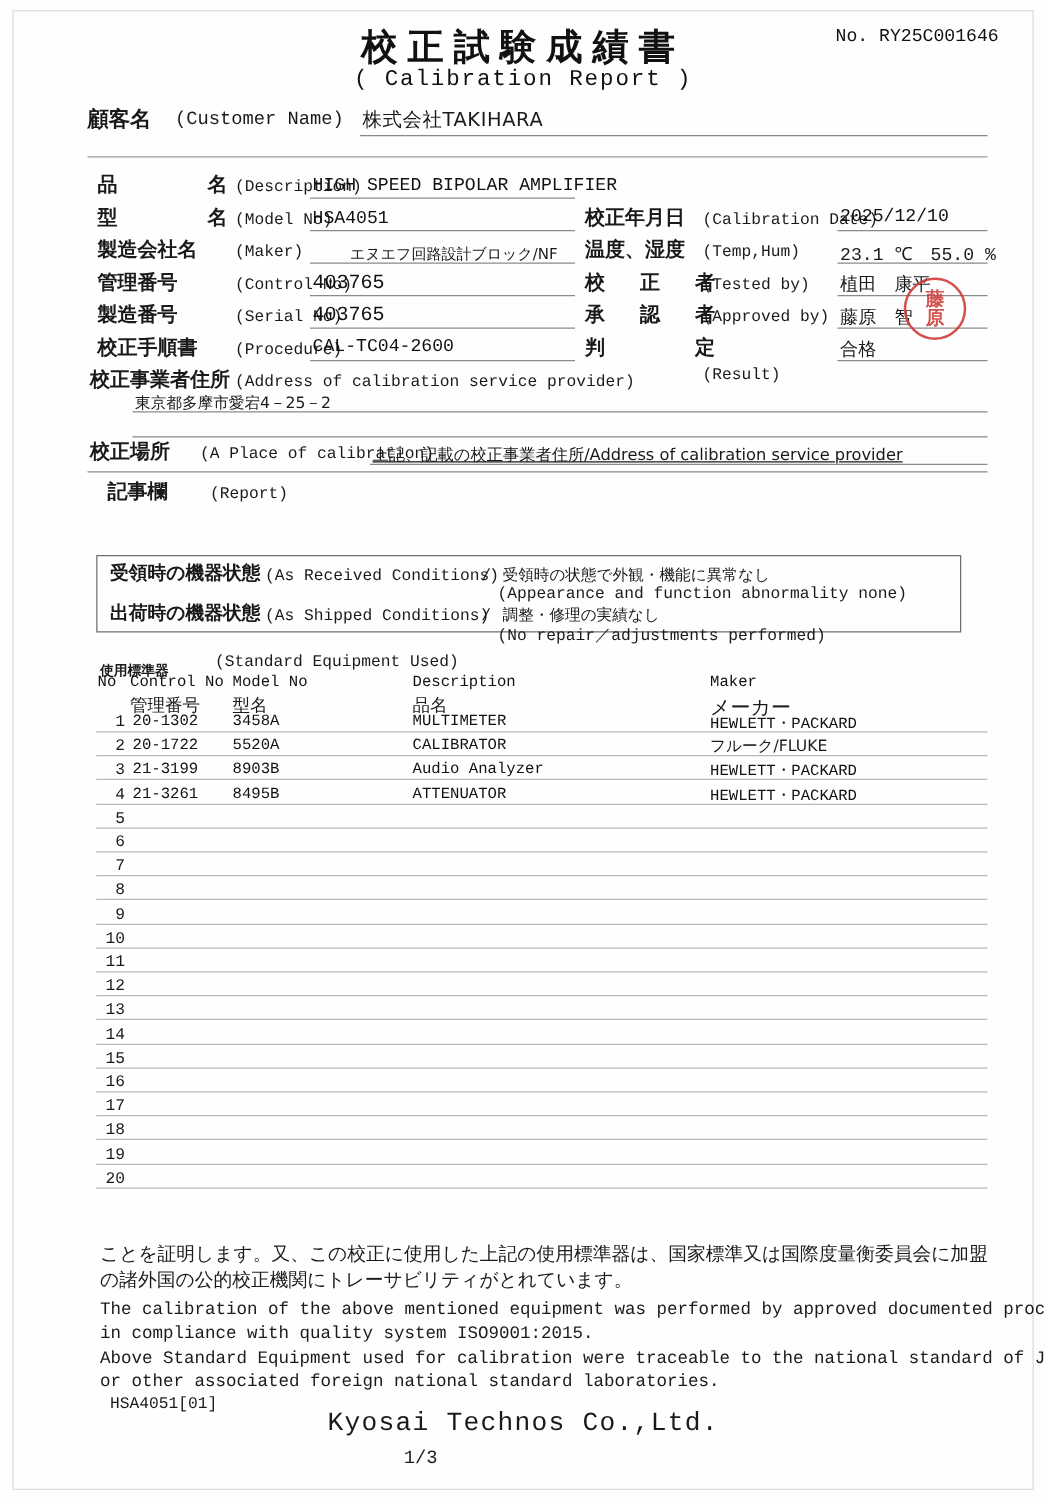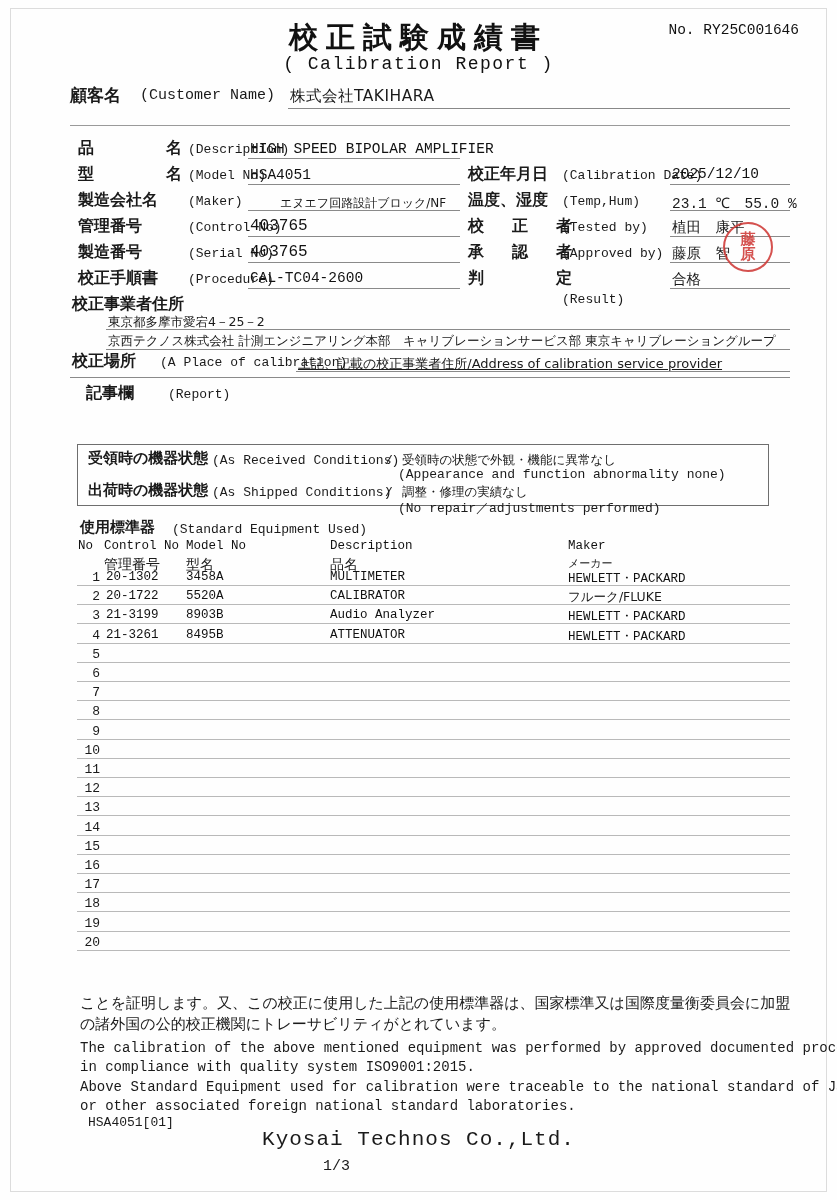--- a/index.html
+++ b/index.html
@@ -279,25 +279,25 @@
     <span>藤</span>
     <span>原</span>
   </div>
 
   <div class="lbl-jp" style="left:468px; top:268px; letter-spacing:6px;">判　　　定</div>
   <div class="lbl-en" style="left:562px; top:272px;margin-top:20px;">(Result)</div>
   <div class="val-jp-l" style="left:672px; top:270px;">合格</div>
   <div class="rule" style="left:670px; top:288px; width:120px;"></div>
 
   <div class="lbl-jp" style="left:72px; top:294px;">校正事業者住所</div>
+  <div class="lbl-en" style="left:188px; top:298px;">(Address of calibration service provider)</div>
 
   <div class="val-jp" style="left:108px; top:314px; font-size:12.5px;">東京都多摩市愛宕4－25－2</div>
   <div class="addr-rule" style="left:106px; top:329px; width:684px;"></div>
 
-  <div class="val-jp" style="left:108px; top:333px; font-size:12.5px;">京西テクノス株式会社 計測エンジニアリング本部　キャリブレーションサービス部 東京キャリブレーショングループ</div>
   <div class="addr-rule" style="left:106px; top:349px; width:684px;"></div>
 
   <div class="lbl-jp" style="left:72px; top:351px;">校正場所</div>
   <div class="lbl-en" style="left:160px; top:355px;">(A Place of calibration)</div>
   <div class="val-jp" style="left:298px; top:355px; font-size:13px;text-decoration:underline;">上記、記載の校正事業者住所/Address of calibration service provider</div>
   <div class="addr-rule" style="left:296px; top:371px; width:494px;"></div>
 
   <div class="abs" style="left:70px; top:377px; width:720px; border-bottom:1px solid #8a8a8a;"></div>
   <div class="lbl-jp" style="left:86px; top:383px;">記事欄</div>
   <div class="lbl-en" style="left:168px; top:387px;">(Report)</div>
@@ -308,33 +308,33 @@
   <div class="lbl-en" style="left:385px; top:453px;">/</div>
   <div class="val-jp" style="left:402px; top:452px; font-size:12.5px;">受領時の状態で外観・機能に異常なし</div>
   <div class="lbl-en" style="left:398px; top:467px;">(Appearance and function abnormality none)</div>
 
   <div class="lbl-jp" style="left:88px; top:481px; font-size:15px;">出荷時の機器状態</div>
   <div class="lbl-en" style="left:212px; top:485px;">(As Shipped Conditions)</div>
   <div class="lbl-en" style="left:385px; top:485px;">/</div>
   <div class="val-jp" style="left:402px; top:484px; font-size:12.5px;">調整・修理の実績なし</div>
   <div class="lbl-en" style="left:398px; top:499px;">(No repair／adjustments performed)</div>
 
-  <div class="lbl-jp" style="left:80px; top:518px; font-size:15px;">使用標準器</div>
+  <div class="lbl-jp" style="left:80px; top:529px; font-size:11px;">使用標準器</div>
   <div class="lbl-en" style="left:172px; top:522px;">(Standard Equipment Used)</div>
 
   <div class="cell" style="left:78px; top:539px;">No</div>
   <div class="cell" style="left:104px; top:539px;">Control No</div>
   <div class="cell" style="left:186px; top:539px;">Model No</div>
   <div class="cell" style="left:330px; top:539px;">Description</div>
   <div class="cell" style="left:568px; top:539px;">Maker</div>
 
   <div class="cell-jp" style="left:104px; top:556px; font-size:14px;">管理番号</div>
   <div class="cell-jp" style="left:186px; top:556px; font-size:14px;">型名</div>
   <div class="cell-jp" style="left:330px; top:556px; font-size:14px;">品名</div>
-  <div class="cell-jp" style="left:568px; top:556px; font-size:11px;">メーカー</div>
+  <div class="cell-jp" style="left:568px; top:556px; font-size:16px;">メーカー</div>
 
   <div id="table-rows">
       <div class="tbl-line" style="top: 585px;"></div>
       <div class="row-no" style="left: 78px; top: 570px;">1</div>
       <div class="cell" style="left: 106px; top: 570px;">20-1302</div>
       <div class="cell" style="left: 186px; top: 570px;">3458A</div>
       <div class="cell" style="left: 330px; top: 570px;">MULTIMETER</div>
       <div class="cell" style="left: 568px; top: 570px;">HEWLETT・PACKARD</div>
       <div class="tbl-line" style="top: 604.2px;"></div>
       <div class="row-no" style="left: 78px; top: 589.2px;">2</div>

